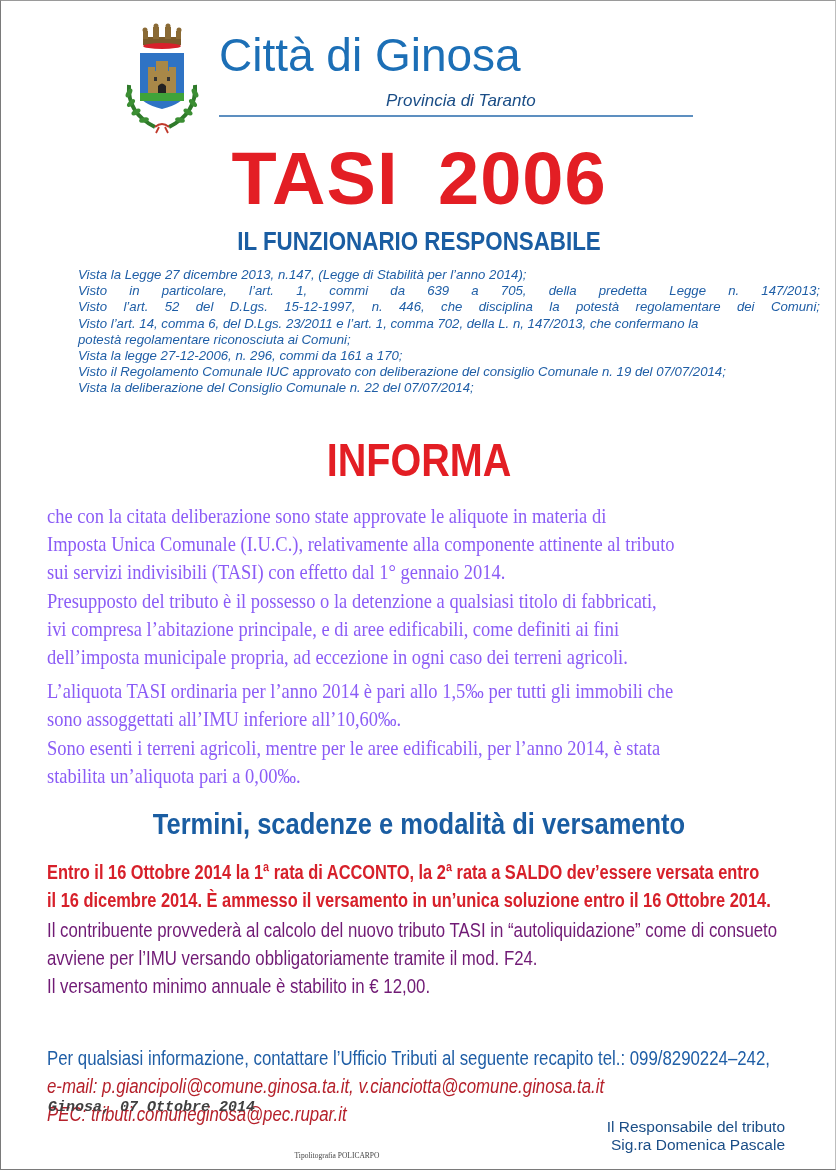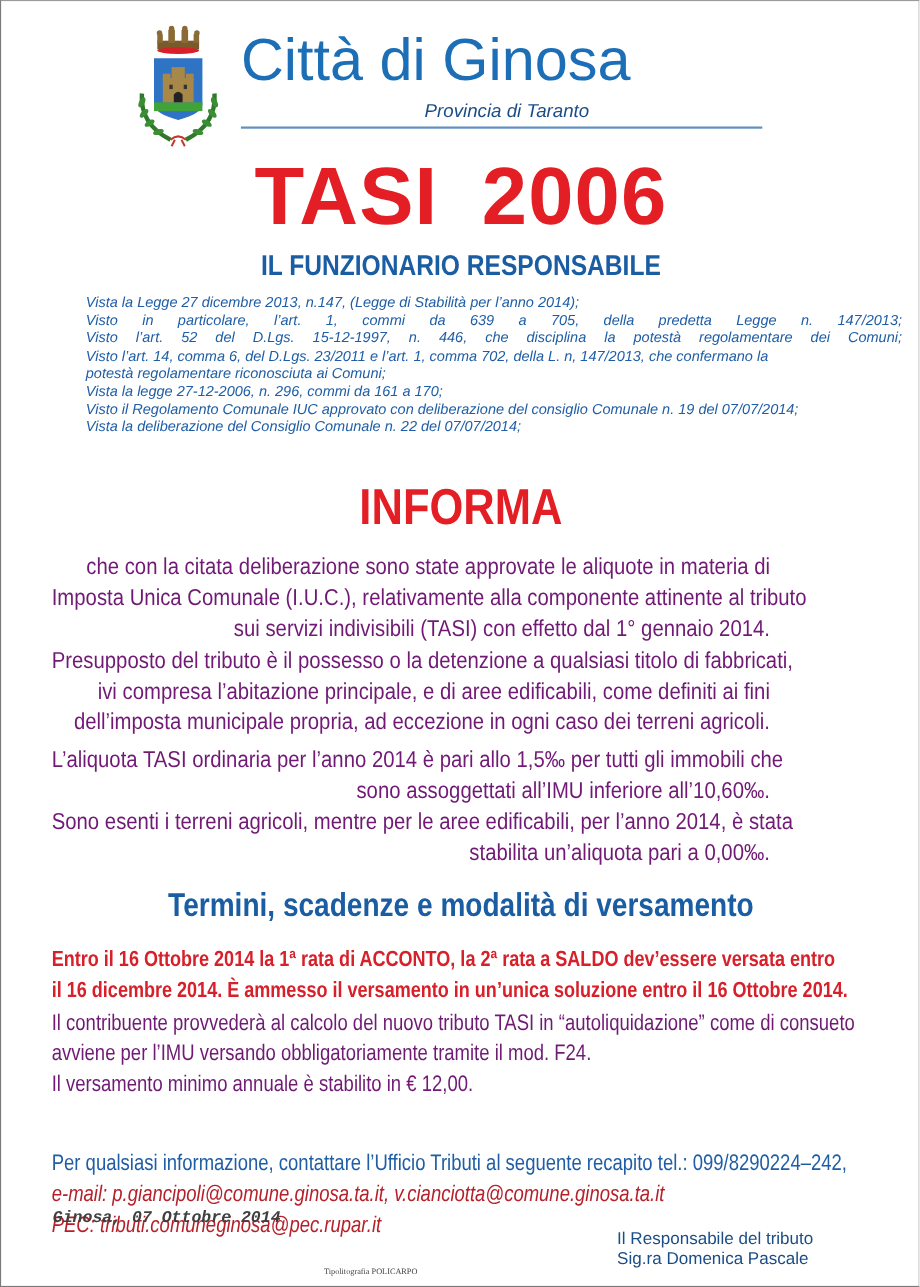--- a/index.html
+++ b/index.html
@@ -7,21 +7,21 @@
     .page {
       position: absolute; left: 0; top: 0; width: 834px; height: 1168px;
       border: 1px solid #7a7a7a; border-right-color: #bdbdbd; border-top-color: #9a9a9a;
       background: #fff;
     }
     .abs { position: absolute; }
     
     .crest { left: 118px; top: 22px; width: 86px; height: 112px; }
     .city-title {
       left: 218px; top: 22px; font-family: "Liberation Sans", sans-serif;
-      font-size: 54px; color: #1c6fb6; letter-spacing: 0px; line-height: 64px; white-space: nowrap;
+      font-size: 46px; color: #1c6fb6; letter-spacing: 0px; line-height: 64px; white-space: nowrap;
     }
     .province {
       left: 385px; top: 90px; font-family: "Liberation Sans", sans-serif; font-style: italic;
       font-size: 17px; color: #1a4d86; line-height: 20px;
     }
     .header-rule { left: 218px; top: 114px; width: 474px; height: 2px; background: #5d8fc0; }
 
     .tasi-title {
       left: 0; width: 836px; top: 136px; text-align: center;
       font-family: "Liberation Sans", sans-serif; font-weight: 700; font-size: 74px; line-height: 84px;
@@ -42,23 +42,22 @@
     .vista-block .line { white-space: nowrap; }
     .vista-block .just { text-align: justify; text-align-last: justify; white-space: normal; }
 
     .informa-title {
       left: 0; width: 836px; top: 430px; text-align: center;
       font-family: "Liberation Sans", sans-serif; font-weight: 700; font-size: 46px; line-height: 58px;
       color: #e31e24; transform: scaleX(0.86); transform-origin: center;
     }
     .body-block {
       left: 46px; top: 501px; width: 742px;
-      font-family: Liberation Sans, sans-serif; font-size: 21px; line-height: 28.2px;
-      color: #701a75;
-      text-align: right;
+      font-family: Liberation Serif, serif; font-size: 21px; line-height: 28.2px;
+      color: #8b5cf6;
     }
     .body-block .line { white-space: nowrap; transform: scaleX(0.88); transform-origin: left; }
     .para2 { margin-top: 6px; }
 
     .termini-title {
       left: 0; width: 836px; top: 800px; text-align: center;
       font-family: "Liberation Sans", sans-serif; font-weight: 700; font-size: 30px; line-height: 46px;
       color: #1a5da2; transform: scaleX(0.85); transform-origin: center;
     }
     .red-block {
@@ -76,21 +75,21 @@
       font-family: "Liberation Sans", sans-serif; font-size: 20.5px; line-height: 28px; color: #1f5ea6; margin-top: 44px;
     }
     .contact .email { color: #b5202a; font-style: italic; }
 
     .date-line {
       left: 47px; top: 1098px;
       font-family: Liberation Mono, monospace; font-weight: 700; font-style: italic;
       font-size: 15px; color: #404040;
     }
     .signature {
-      left: 560px; top: 1117px; width: 224px; 
+      left: 560px; top: 1117px; width: 224px; text-align: right;
       font-family: "Liberation Sans", sans-serif; font-size: 15.5px; line-height: 18px; color: #1a4d86;
     }
     .printer {
       left: 0; width: 672px; top: 1150px; text-align: center;
       font-family: "Liberation Serif", serif; font-size: 7.5px; color: #444;
     }
   </style>
 </head>
 <body>
 

